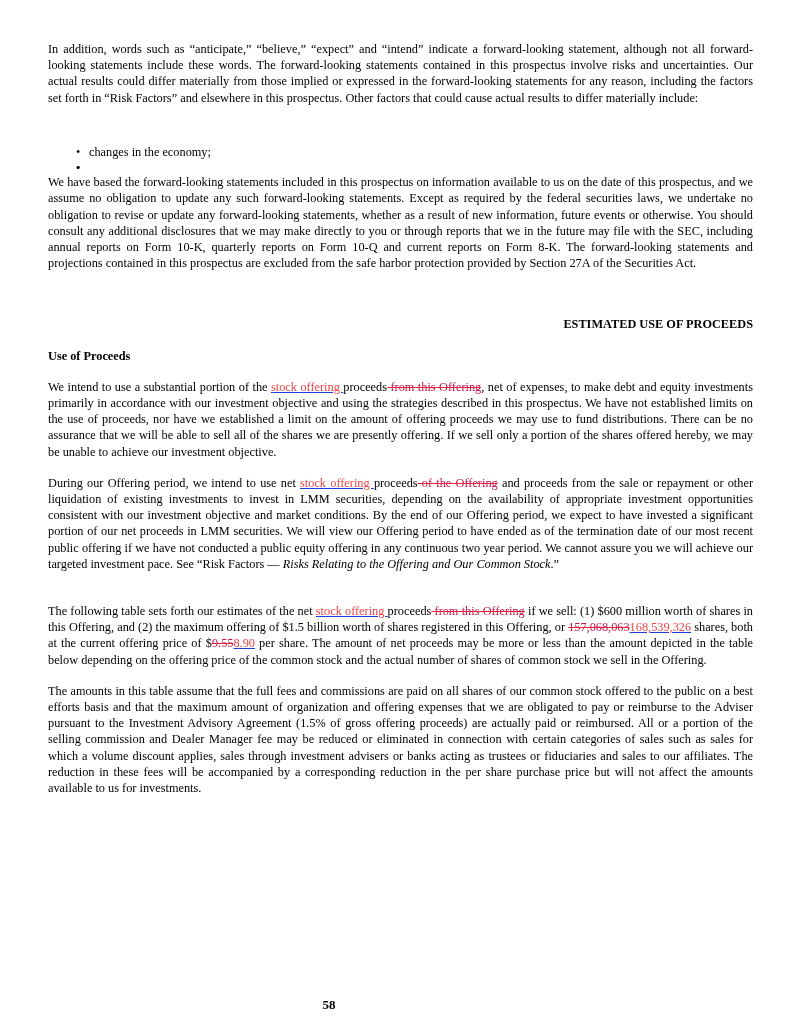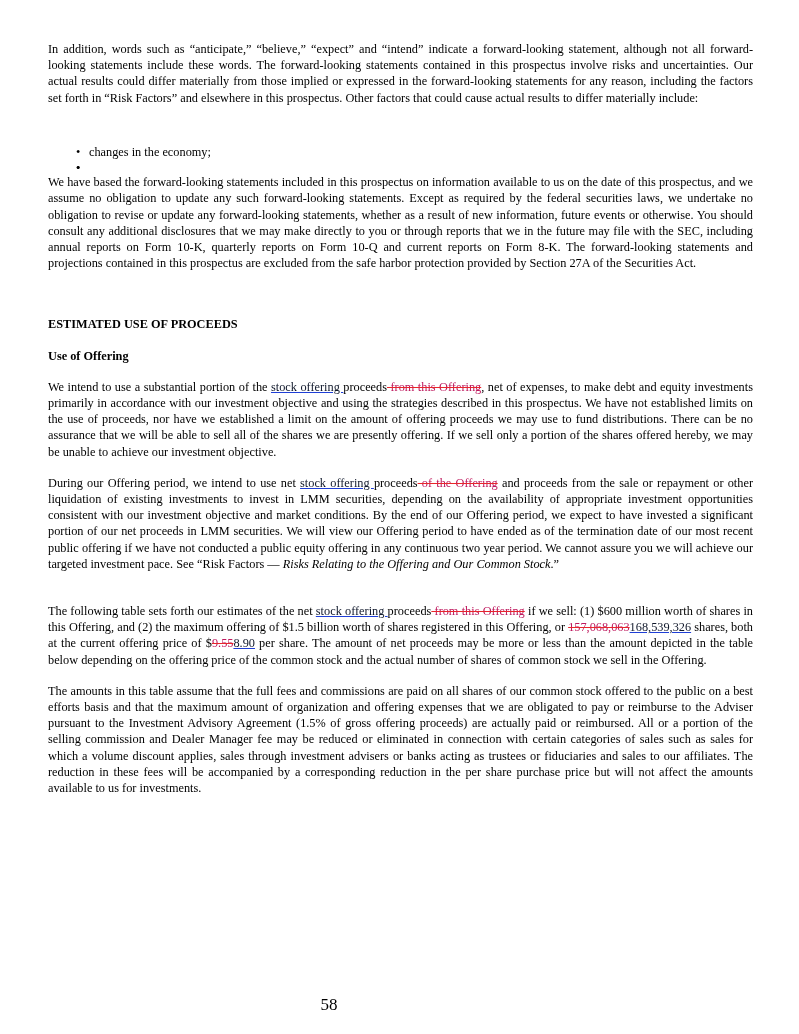--- a/index.html
+++ b/index.html
@@ -35,49 +35,50 @@
     line-height: 16.3px;
   }
   .bullets li .bullet {
     position: absolute;
     left: 0;
     top: 0;
   }
   .p-based { margin-top: 14px; }
   .section-title {
     margin-top: 45px;
-    text-align: left;
+    text-align: right;
     font-weight: bold;
   }
   .subhead {
     margin-top: 15px;
     font-weight: bold;
   }
   .p-intend { margin-top: 15px; }
   .p-during { margin-top: 15px; }
   .p-table { margin-top: 31px; }
   .p-amounts { margin-top: 15px; }
   .p-because { margin-top: 15px; }
   .ins {
-    color: #0f172a;
+    color: #ef4444;
     text-decoration: underline;
     text-decoration-color: #1f3fd6;
   }
   .del {
     color: #be185d;
     text-decoration: line-through;
     text-decoration-color: #e8262b;
   }
   .page-number {
     position: absolute;
     left: 0;
     width: 658px;
     top: 997px;
     text-align: center;
-    font-size: 17px;
+    font-size: 13px;
+    font-weight: bold;
   }
 </style>
 </head>
 <body>
 
 <div class="page">
 
   <p class="p-intro">In addition, words such as “anticipate,” “believe,” “expect” and “intend” indicate a forward-looking statement, although not all forward-looking statements include these words. The forward-looking statements contained in this prospectus involve risks and uncertainties. Our actual results could differ materially from those implied or expressed in the forward-looking statements for any reason, including the factors set forth in “Risk Factors” and elsewhere in this prospectus. Other factors that could cause actual results to differ materially include:</p>
 
   <ul class="bullets">
@@ -90,21 +91,21 @@
     </li>
     <li>
       <span class="bullet">•</span>
     </li>
   </ul>
 
   <p class="p-based">We have based the forward-looking statements included in this prospectus on information available to us on the date of this prospectus, and we assume no obligation to update any such forward-looking statements. Except as required by the federal securities laws, we undertake no obligation to revise or update any forward-looking statements, whether as a result of new information, future events or otherwise. You should consult any additional disclosures that we may make directly to you or through reports that we in the future may file with the SEC, including annual reports on Form 10-K, quarterly reports on Form 10-Q and current reports on Form 8-K. The forward-looking statements and projections contained in this prospectus are excluded from the safe harbor protection provided by Section 27A of the Securities Act.</p>
 
   <div class="section-title">ESTIMATED USE OF PROCEEDS</div>
 
-  <div class="subhead">Use of Offering</div>
+  <div class="subhead">Use of Proceeds</div>
 
   <p class="p-intend"><span>We intend to use a substantial portion of the </span><span class="ins">stock offering </span><span>proceeds</span><span class="del"> from this Offering</span><span>, net of expenses, to make debt and equity investments primarily in accordance with our investment objective and using the strategies described in this prospectus. We have not established limits on the use of proceeds, nor have we established a limit on the amount of offering proceeds we may use to fund distributions. There can be no assurance that we will be able to sell all of the shares we are presently offering. If we sell only a portion of the shares offered hereby, we may be unable to achieve our investment objective.</span></p>
 
   <p class="p-during"><span>During our Offering period, we intend to use net </span><span class="ins">stock offering </span><span>proceeds</span><span class="del"> of the Offering</span><span> and proceeds from the sale or repayment or other liquidation of existing investments to invest in LMM securities, depending on the availability of appropriate investment opportunities consistent with our investment objective and market conditions. By the end of our Offering period, we expect to have invested a significant portion of our net proceeds in LMM securities. We will view our Offering period to have ended as of the termination date of our most recent public offering if we have not conducted a public equity offering in any continuous two year period. We cannot assure you we will achieve our targeted investment pace. See “Risk Factors — </span><i>Risks Relating to the Offering and Our Common Stock</i><span>.”</span></p>
 
   <p class="p-table"><span>The following table sets forth our estimates of the net </span><span class="ins">stock offering </span><span>proceeds</span><span class="del"> from this Offering</span><span> if we sell: (1) $600 million worth of shares in this Offering, and (2) the maximum offering of $1.5 billion worth of shares registered in this Offering, or </span><span class="del">157,068,063</span><span class="ins">168,539,326</span><span> shares, both at the current offering price of $</span><span class="del">9.55</span><span class="ins">8.90</span><span> per share. The amount of net proceeds may be more or less than the amount depicted in the table below depending on the offering price of the common stock and the actual number of shares of common stock we sell in the Offering.</span></p>
 
   <p class="p-amounts">The amounts in this table assume that the full fees and commissions are paid on all shares of our common stock offered to the public on a best efforts basis and that the maximum amount of organization and offering expenses that we are obligated to pay or reimburse to the Adviser pursuant to the Investment Advisory Agreement (1.5% of gross offering proceeds) are actually paid or reimbursed. All or a portion of the selling commission and Dealer Manager fee may be reduced or eliminated in connection with certain categories of sales such as sales for which a volume discount applies, sales through investment advisers or banks acting as trustees or fiduciaries and sales to our affiliates. The reduction in these fees will be accompanied by a corresponding reduction in the per share purchase price but will not affect the amounts available to us for investments.</p>
 
 

